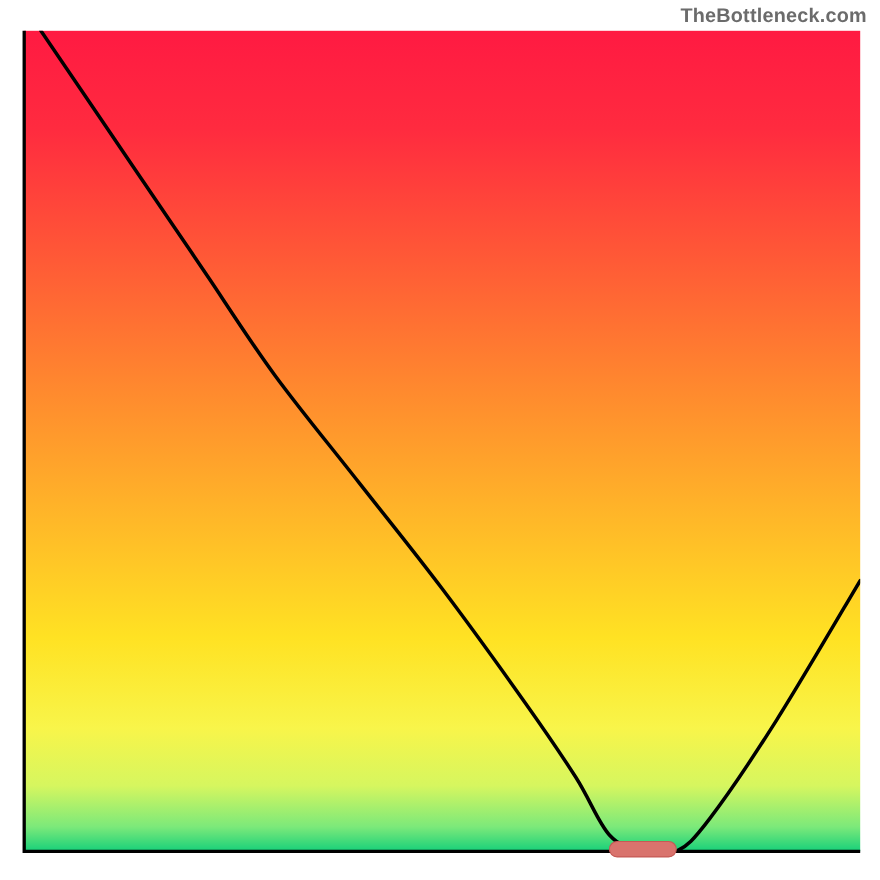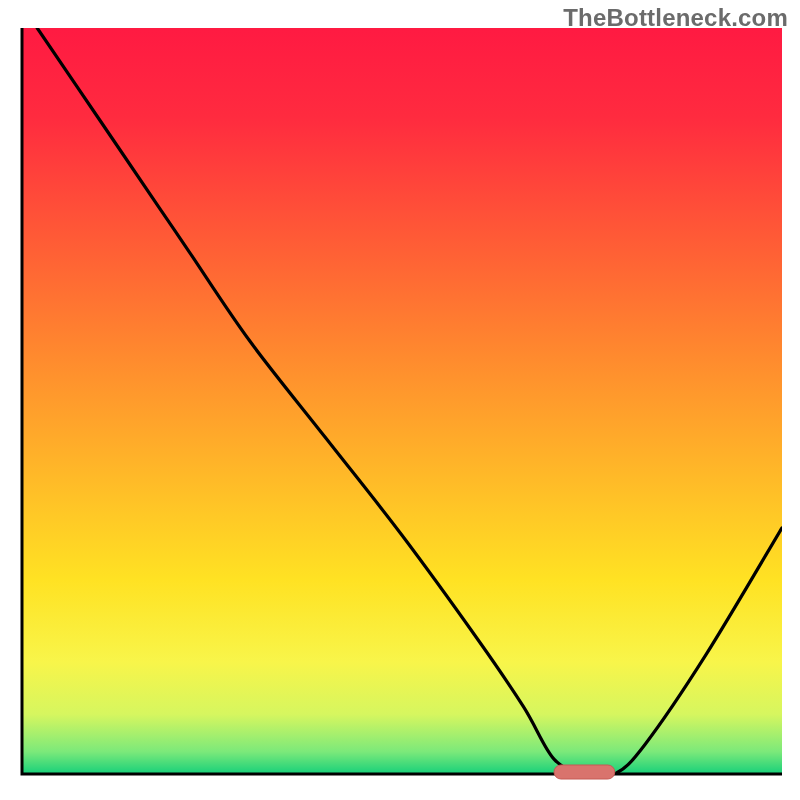--- a/index.html
+++ b/index.html
@@ -12,21 +12,21 @@
   }
   .container {
     position: relative;
     width: 800px;
     height: 800px;
   }
   .watermark {
     position: absolute;
     top: 4px;
     right: 12px;
-    font-size: 24px;
+    font-size: 18px;
     font-weight: 600;
     color: #6b6b6b;
     letter-spacing: 0.2px;
   }
   svg {
     position: absolute;
     left: 0;
     top: 0;
   }
 </style>

